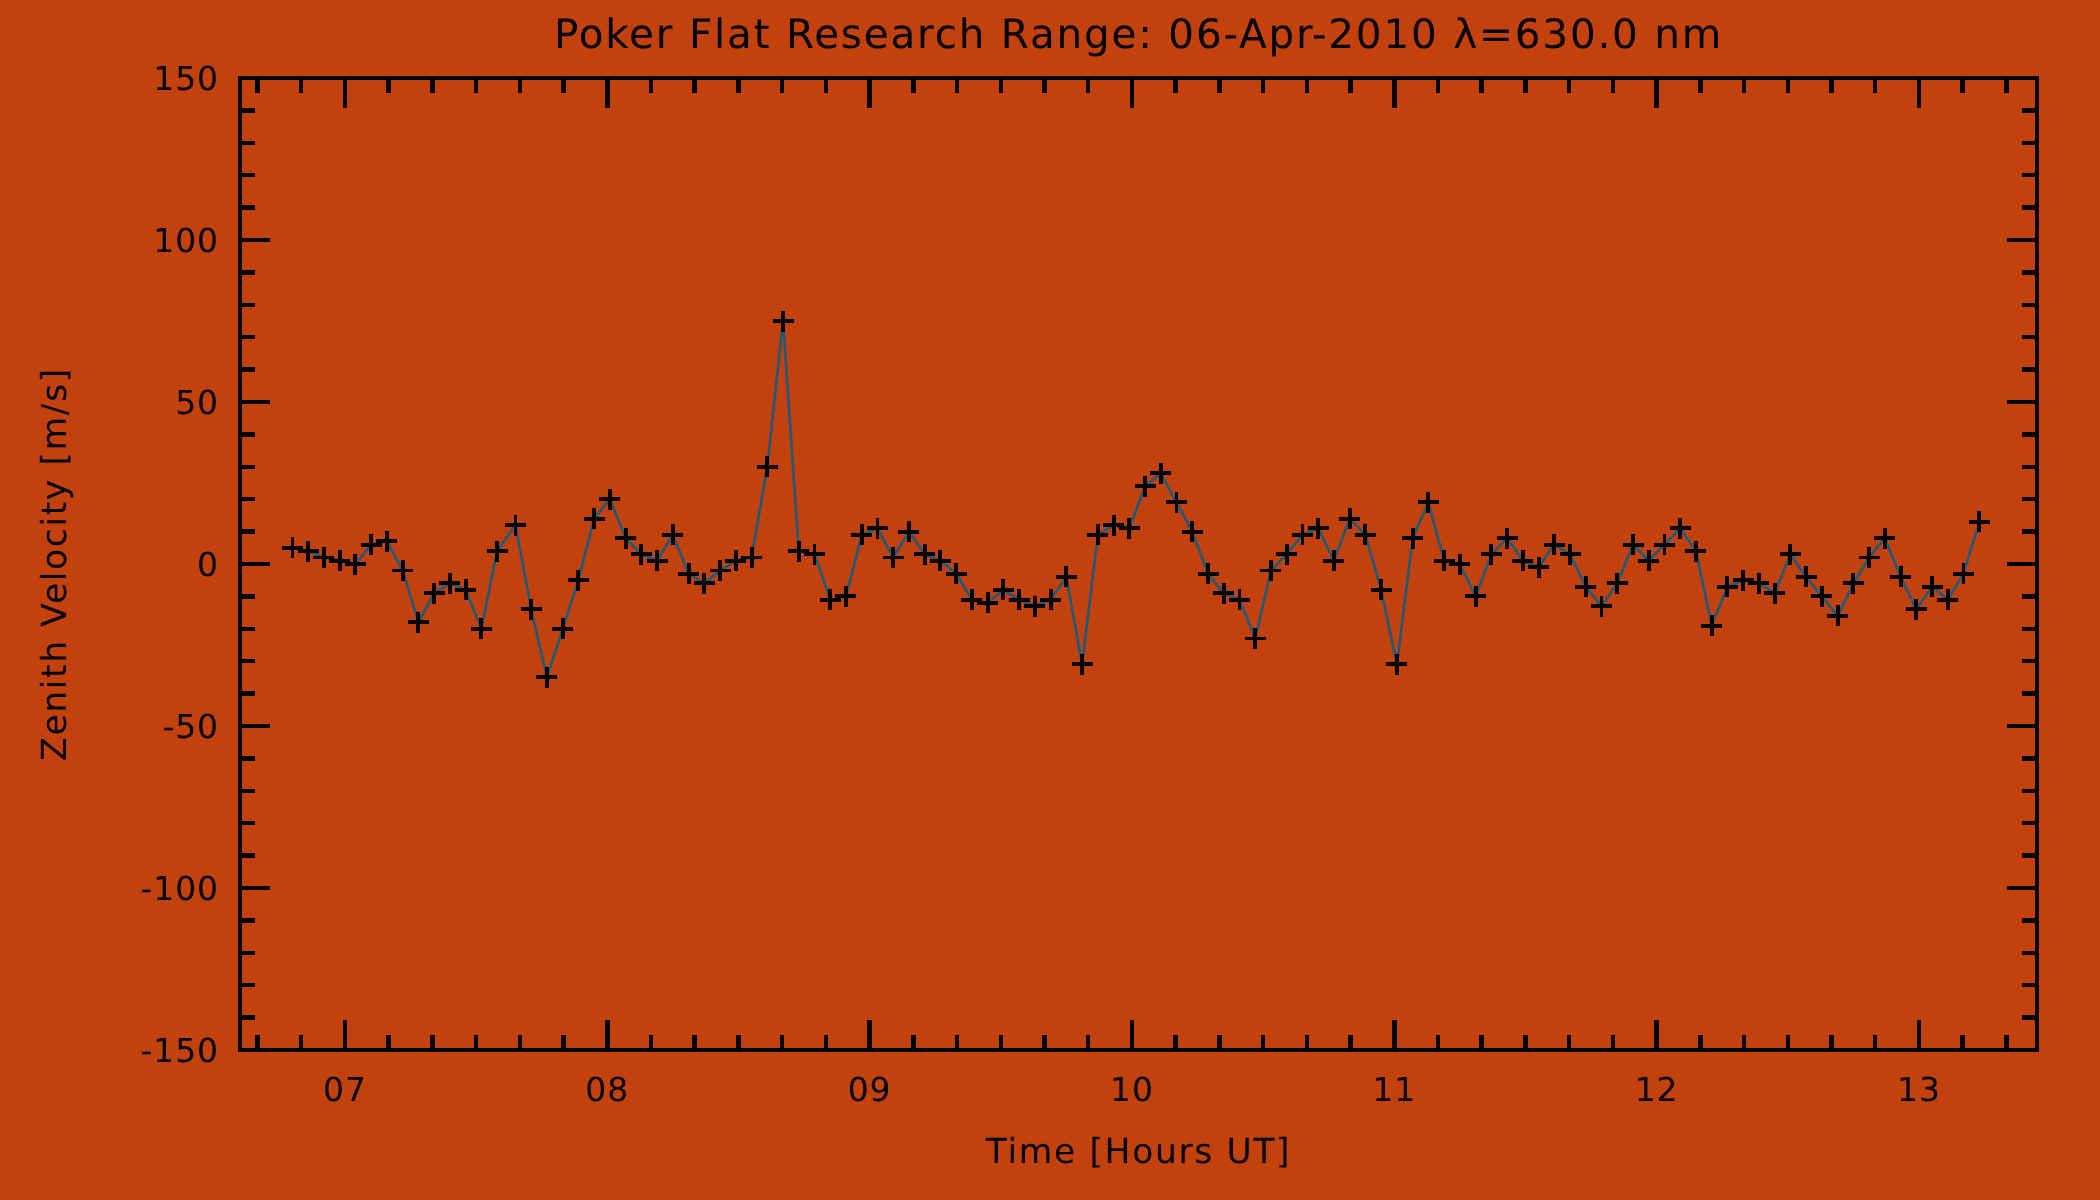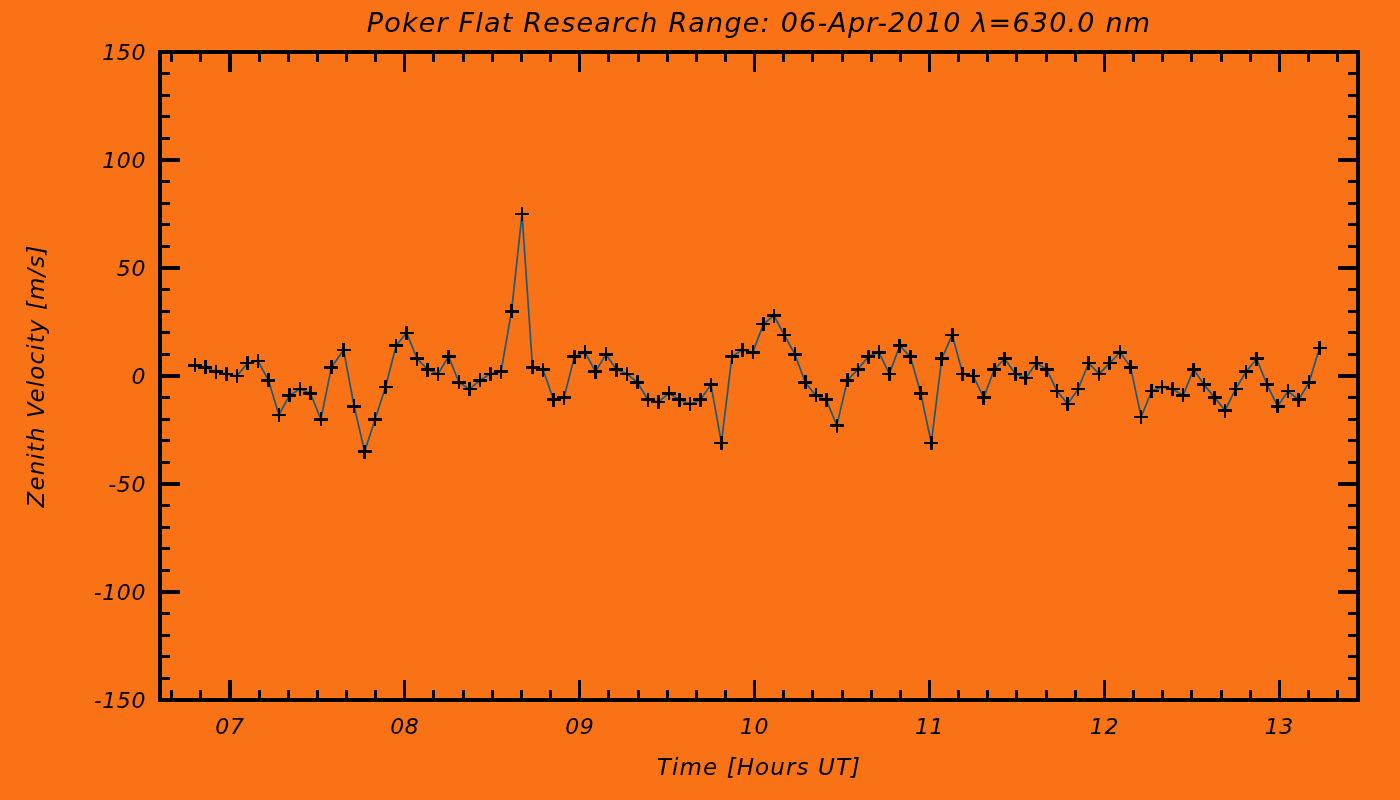--- a/index.html
+++ b/index.html
@@ -10,22 +10,21 @@
   body {
     width: 1400px;
     height: 800px;
     font-family: "DejaVu Sans", sans-serif;
     overflow: hidden;
   }
   #page {
     position: relative;
     width: 1400px;
     height: 800px;
-    background: #f97316;
-    font-style: italic;
+    background: #c2410c;
   }
   #plot-svg {
     position: absolute;
     left: 0;
     top: 0;
     display: block;
   }
   .idl-text {
     font-family: "DejaVu Sans", sans-serif;
     fill: #000000;

